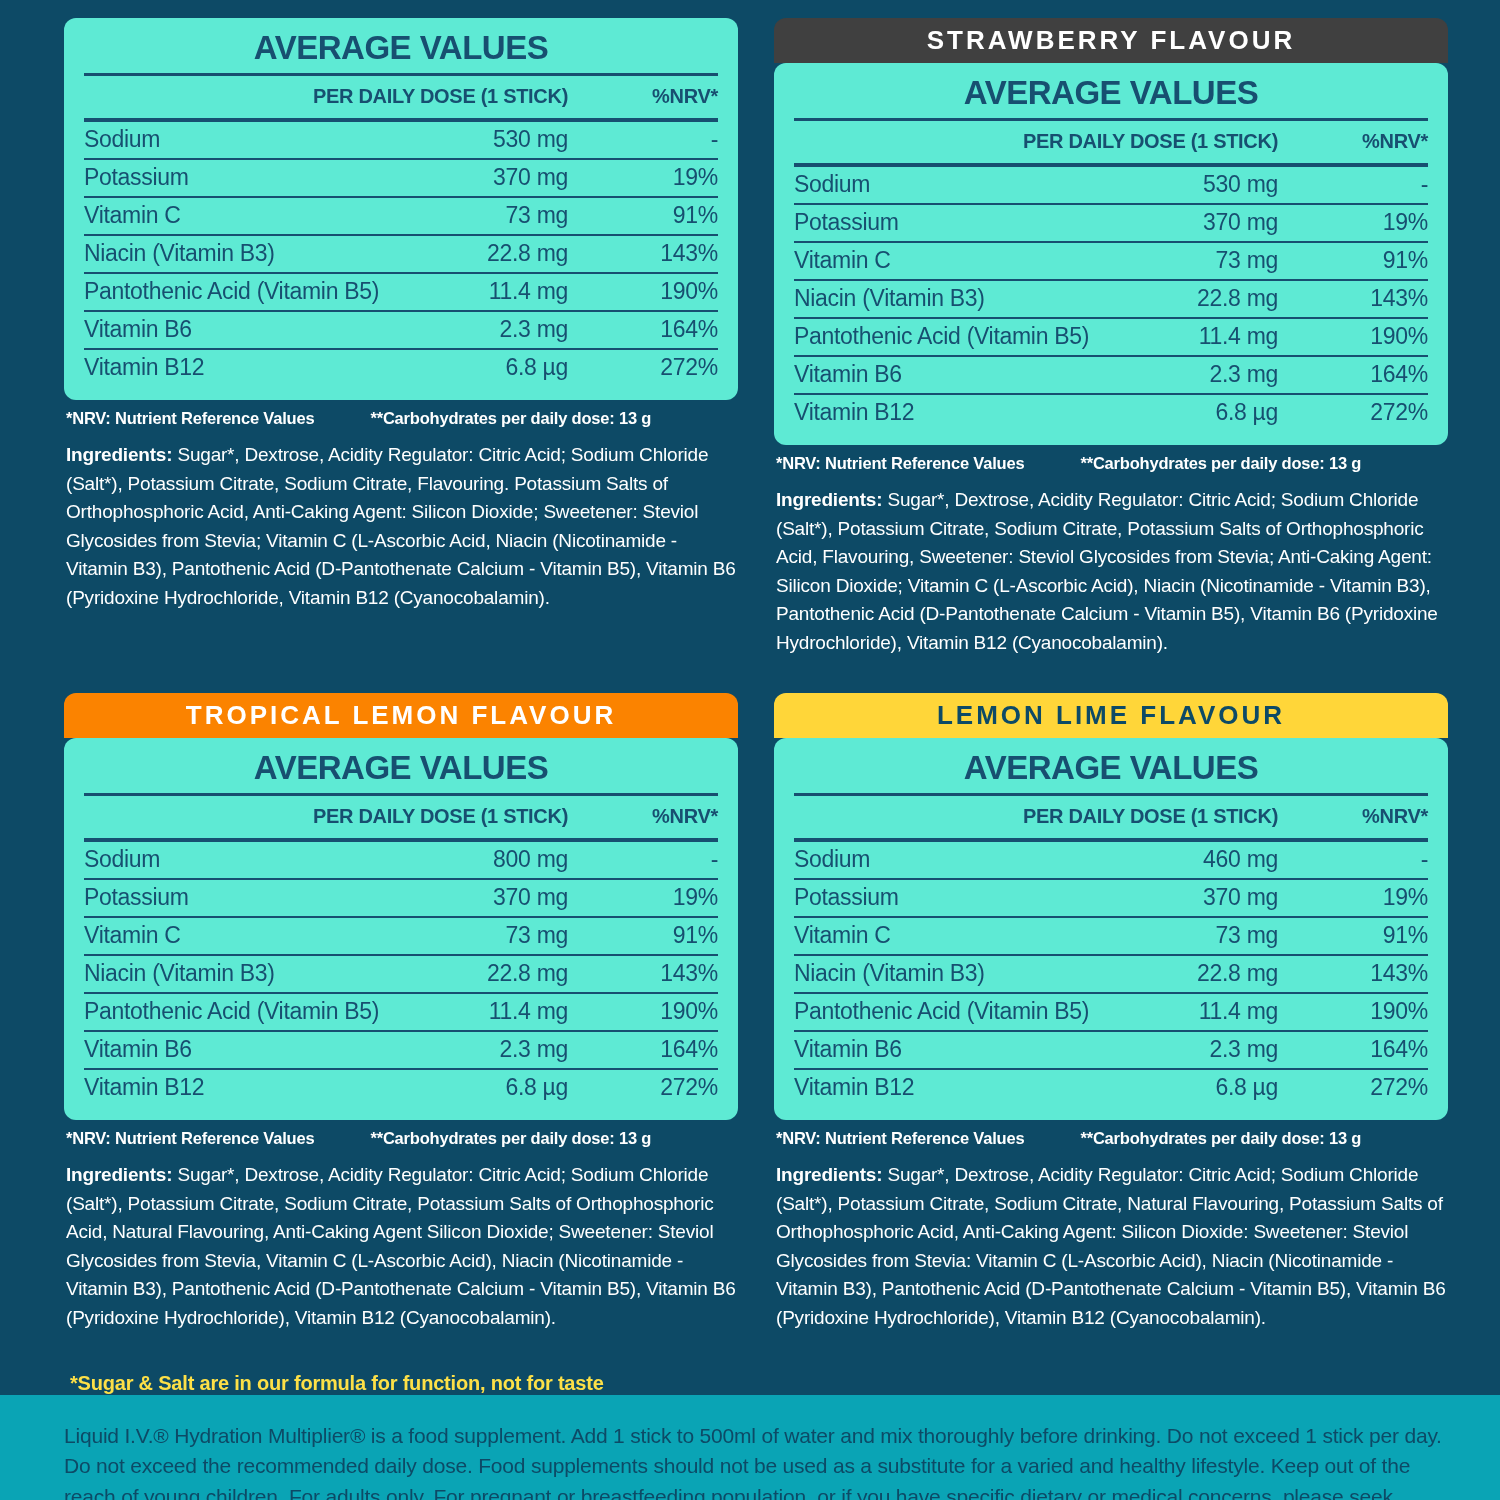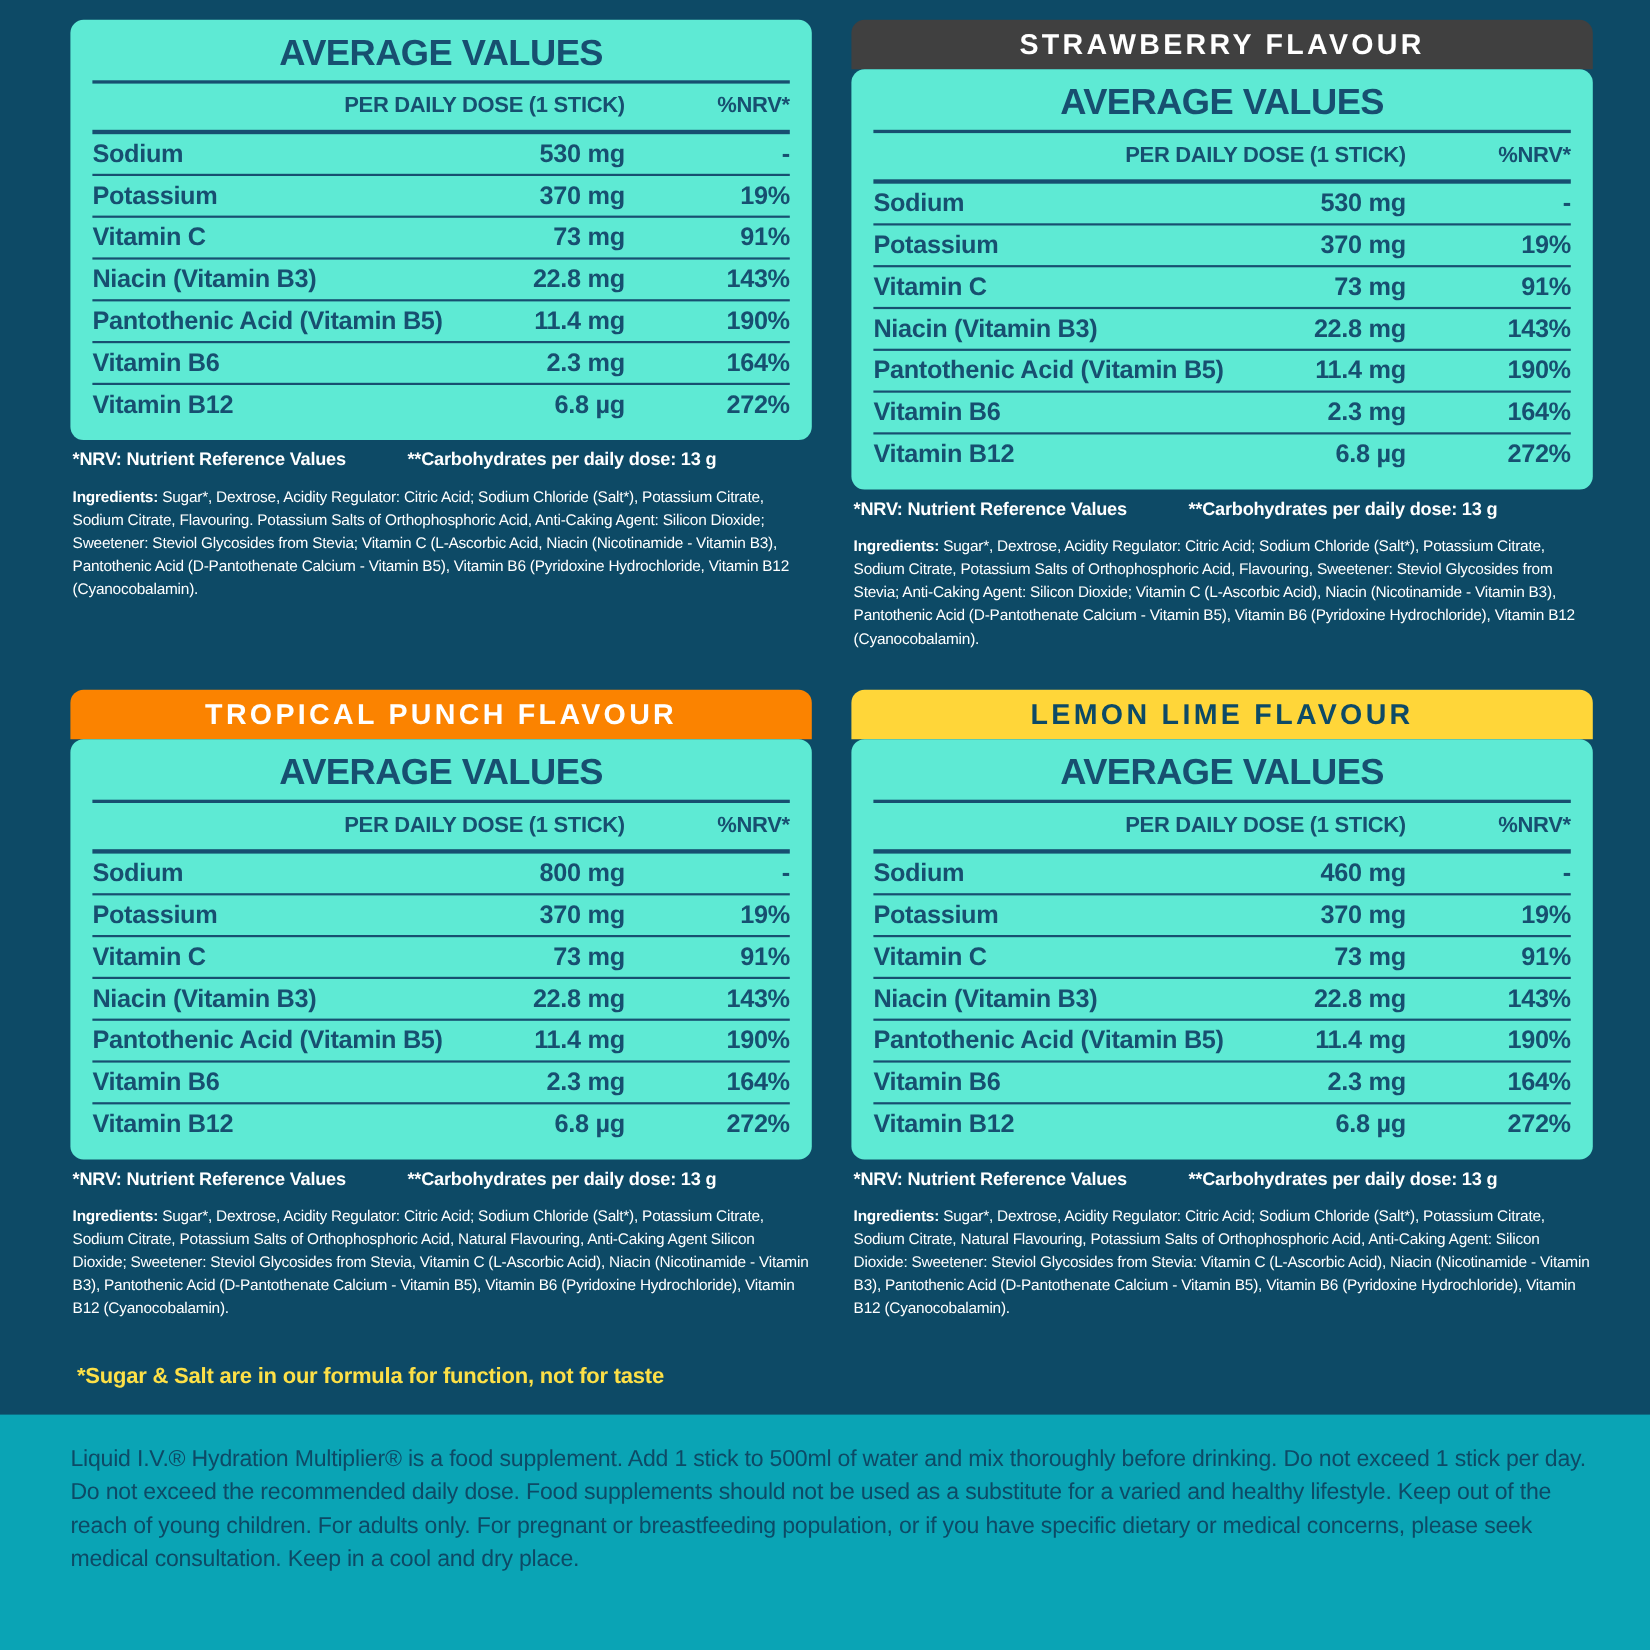--- a/index.html
+++ b/index.html
@@ -40,37 +40,37 @@
   .rule-thick { border-top: 4px solid #174F70; }
   .col-header {
     display: grid; grid-template-columns: 1fr 120px 150px;
     font-size: 20px; font-weight: bold;
     padding: 9px 0 10px 0; letter-spacing: -0.3px;
   }
   .col-header .dose { grid-column: 1 / 3; text-align: right; }
   .col-header .nrv { grid-column: 3; text-align: right; }
   .t-row {
     display: grid; grid-template-columns: 1fr 120px 150px;
-    font-size: 23px; font-weight: bold; letter-spacing: -0.3px;
+    font-size: 23px; font-weight: normal; letter-spacing: -0.3px;
     padding: 4px 0 5px 0;
     border-bottom: 2.5px solid #174F70;
   }
   .t-row:last-child { border-bottom: none; }
   .t-row .lbl { text-align: left; }
   .t-row .val { text-align: right; }
   .t-row .pct { text-align: right; }
   .footnote-line {
     margin-top: 9px;
     color: #FFFFFF; font-size: 16.5px; font-weight: bold;
     display: flex; gap: 56px; padding-left: 2px;
     letter-spacing: -0.2px;
   }
   .ingredients {
     margin-top: 13px;
-    color: #FFFFFF; font-size: 14px; line-height: 1.5;
+    color: #FFFFFF; font-size: 19px; line-height: 1.5;
     letter-spacing: -0.2px; padding-left: 2px;
   }
   .ingredients .ing-label { font-weight: bold; }
   .sugar-note {
     margin: 40px 0 0 70px;
     color: #fde047; font-size: 20px; font-weight: bold;
     letter-spacing: -0.2px;
   }
   .footer-band {
     margin-top: auto;
@@ -200,21 +200,21 @@
       <span>*NRV: Nutrient Reference Values</span>
       <span>**Carbohydrates per daily dose: 13 g</span>
     </div>
     <div class="ingredients">
       <span class="ing-label">Ingredients:</span><span> Sugar*, Dextrose, Acidity Regulator: Citric Acid; Sodium Chloride (Salt*), Potassium Citrate, Sodium Citrate, Potassium Salts of Orthophosphoric Acid, Flavouring, Sweetener: Steviol Glycosides from Stevia; Anti-Caking Agent: Silicon Dioxide; Vitamin C (L-Ascorbic Acid), Niacin (Nicotinamide - Vitamin B3), Pantothenic Acid (D-Pantothenate Calcium - Vitamin B5), Vitamin B6 (Pyridoxine Hydrochloride), Vitamin B12 (Cyanocobalamin).</span>
     </div>
   </section>
 
   <section class="panel">
     <div class="flavor-header" style="background: rgb(251, 131, 0); color: rgb(255, 255, 255);">
-      <span>TROPICAL PUNCH FLAVOUR</span>
+      <span>TROPICAL LEMON FLAVOUR</span>
     </div>
     <div class="values-card">
       <div class="avg-title">AVERAGE VALUES</div>
       <div class="rule-med"></div>
       <div class="col-header">
         <span class="dose">PER DAILY DOSE (1 STICK)</span>
         <span class="nrv">%NRV*</span>
       </div>
       <div class="rule-thick"></div>
       <div class="rows">

